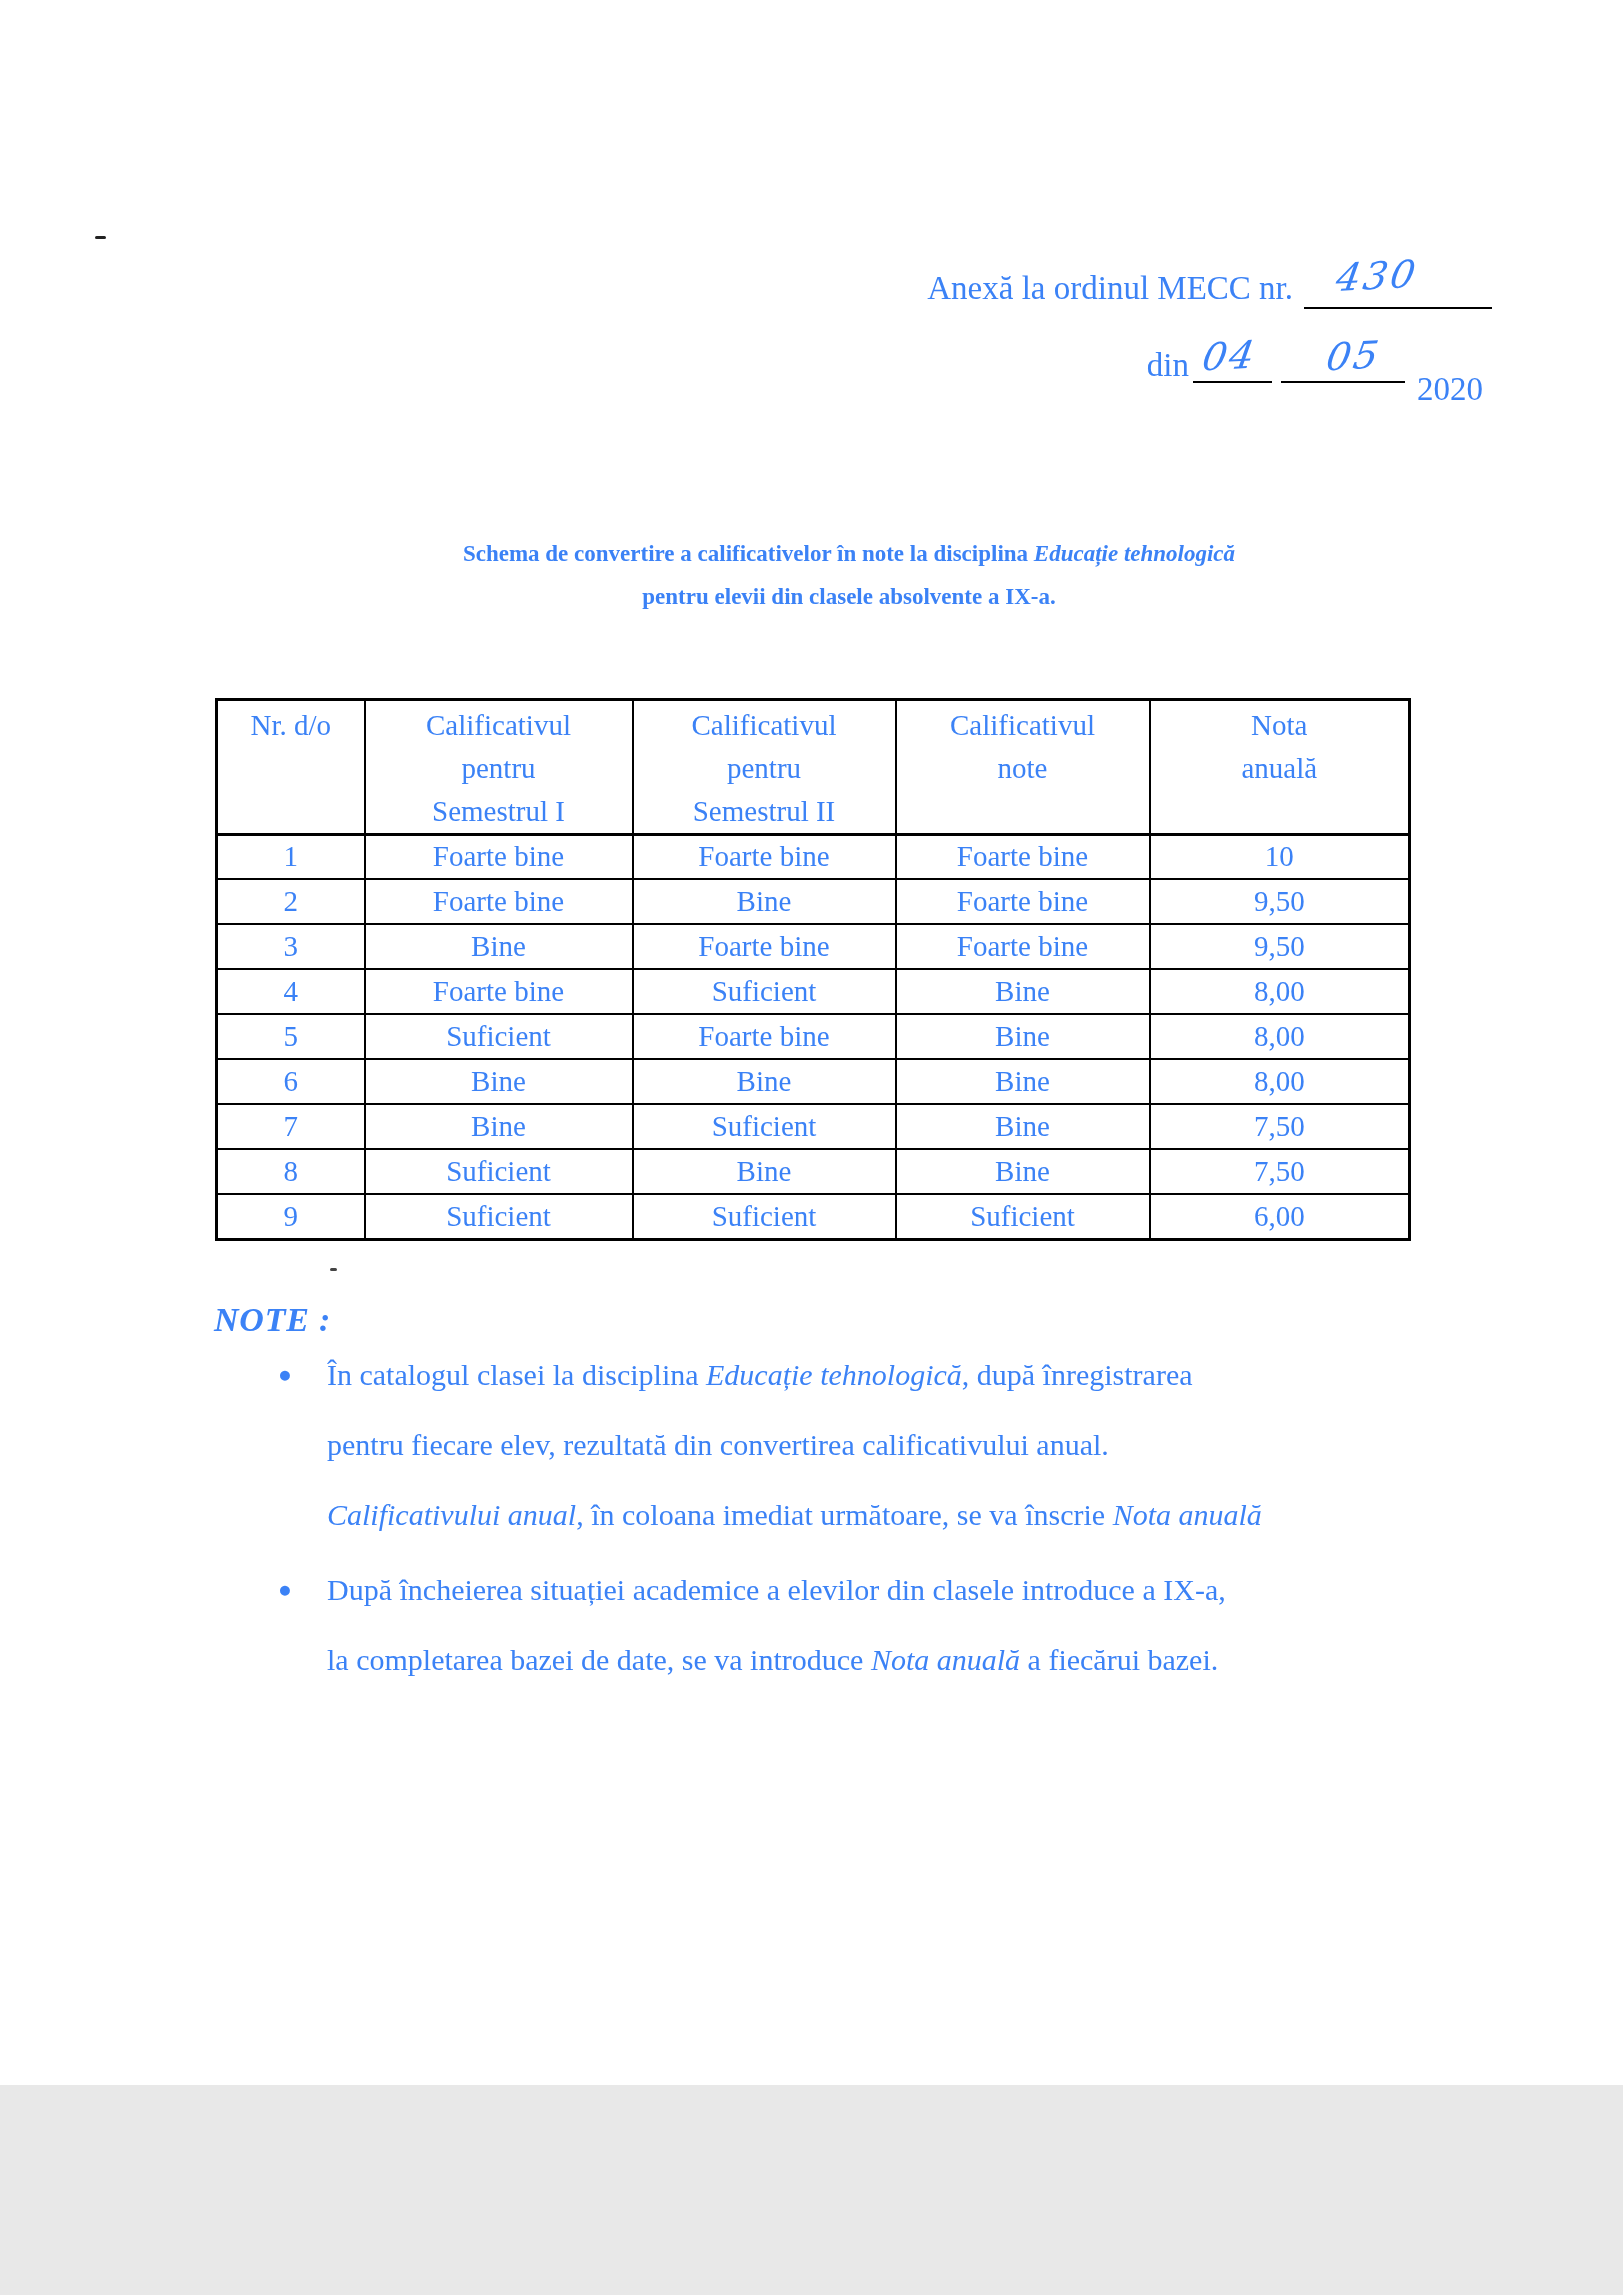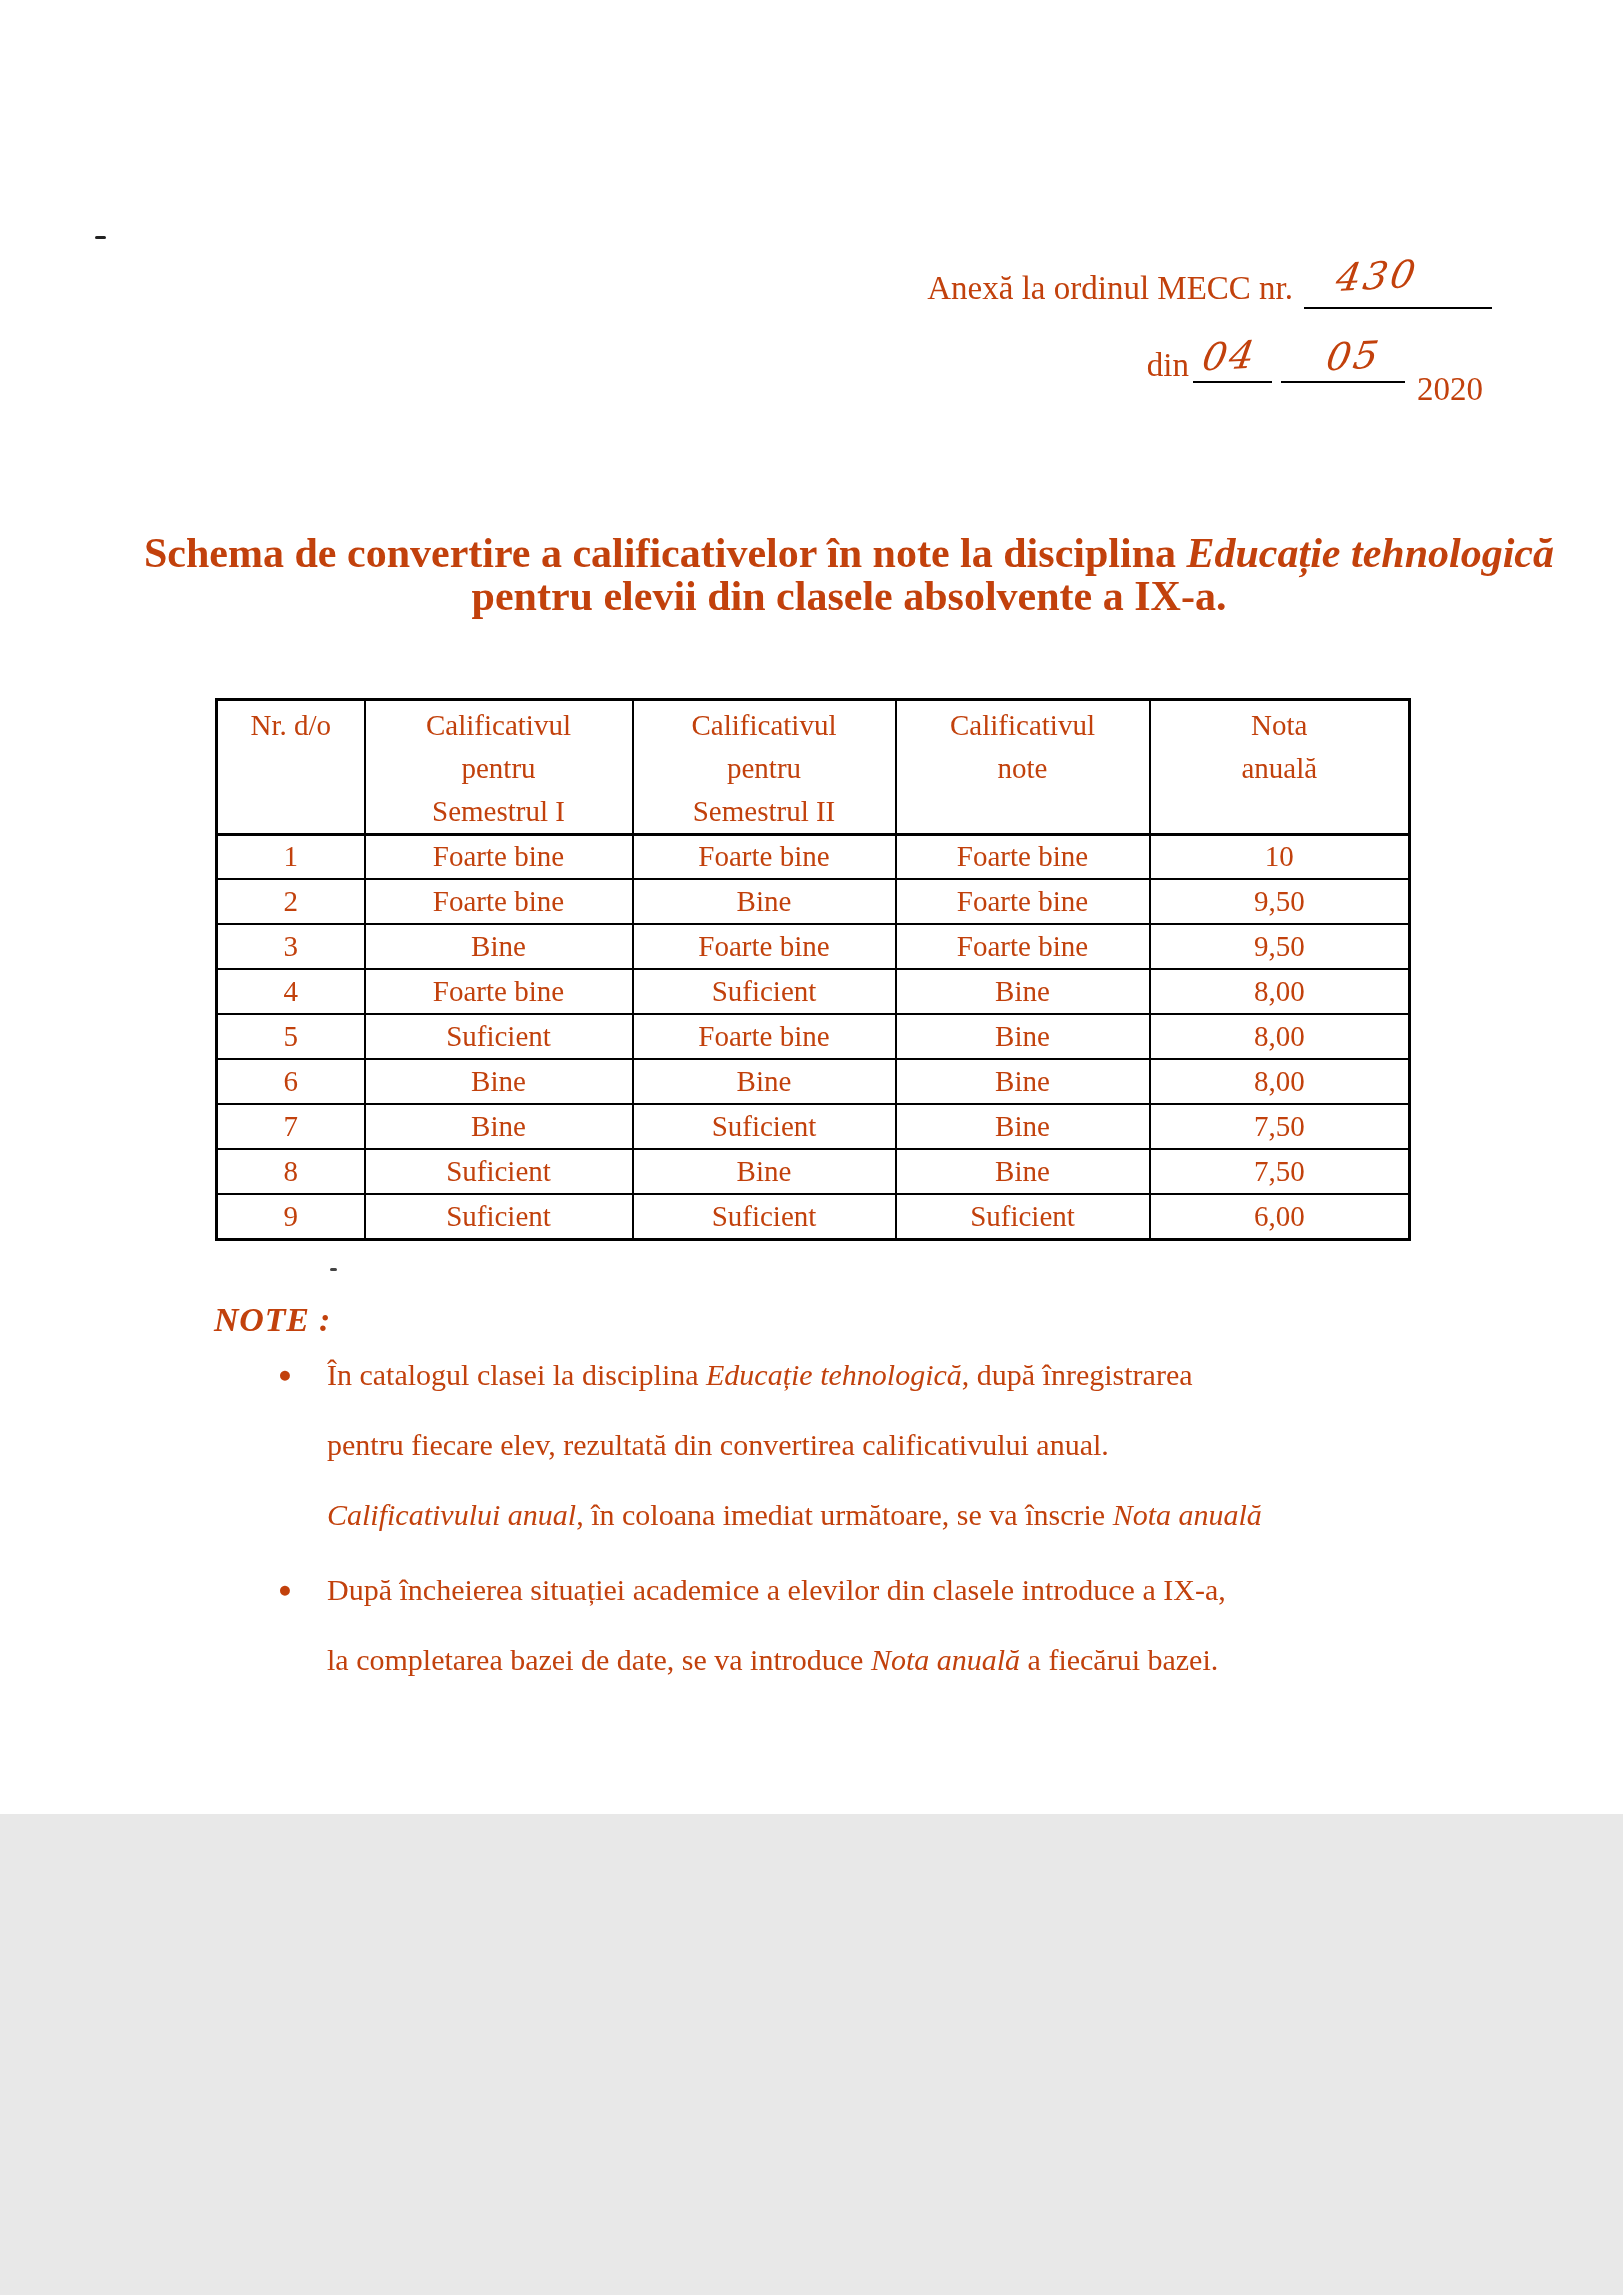--- a/index.html
+++ b/index.html
@@ -1,22 +1,22 @@
 <!DOCTYPE html>
 <html style="font-size:13px"><head>
 <meta charset="utf-8">
 <style>
   * { margin:0; padding:0; box-sizing:border-box; }
   html,body { background:#e8e8e8; }
   .page {
     position:relative;
-    width:1623px; height:1814px;
+    width:1623px; height:2085px;
     background:#ffffff;
     font-family:"Liberation Serif", serif;
-    color:#c2410c;
+    color:#3b82f6;
     overflow:hidden;
   }
   
   .artifact { position:absolute; background:#222; border-radius:1.6px; }
   .artifact.a1 { left:95px; top:236px; width:10.6px; height:3.3px; }
   .artifact.a2 { left:330px; top:1268px; width:7.4px; height:3.3px; background:#444; }
 
   
   .annex-label-1 { position:absolute; right:330px; top:270px; font-size:33px; white-space:nowrap; }
   .annex-line-1  { position:absolute; left:1304px; top:270px; width:188px; height:39px; border-bottom:2.5px solid #000; }
@@ -32,21 +32,21 @@
     font-style:italic;
     font-size:38px;
     letter-spacing:2.5px;
     transform:skewX(-12deg) rotate(-3deg);
     display:inline-block;
   }
 
   
   .doc-title {
     position:absolute; left:75px; width:1548px; top:532px;
-    text-align:center; font-weight:bold; font-size:42px; line-height:43px;
+    text-align:center; font-weight:bold; font-size:23px; line-height:43px;
   }
   .doc-title .em { font-style:italic; }
 
   
   table.conv {
     position:absolute; left:215px; top:698px;
     width:1194px; border-collapse:collapse;
     border:3.3px solid #000;
     table-layout:fixed;
   }

